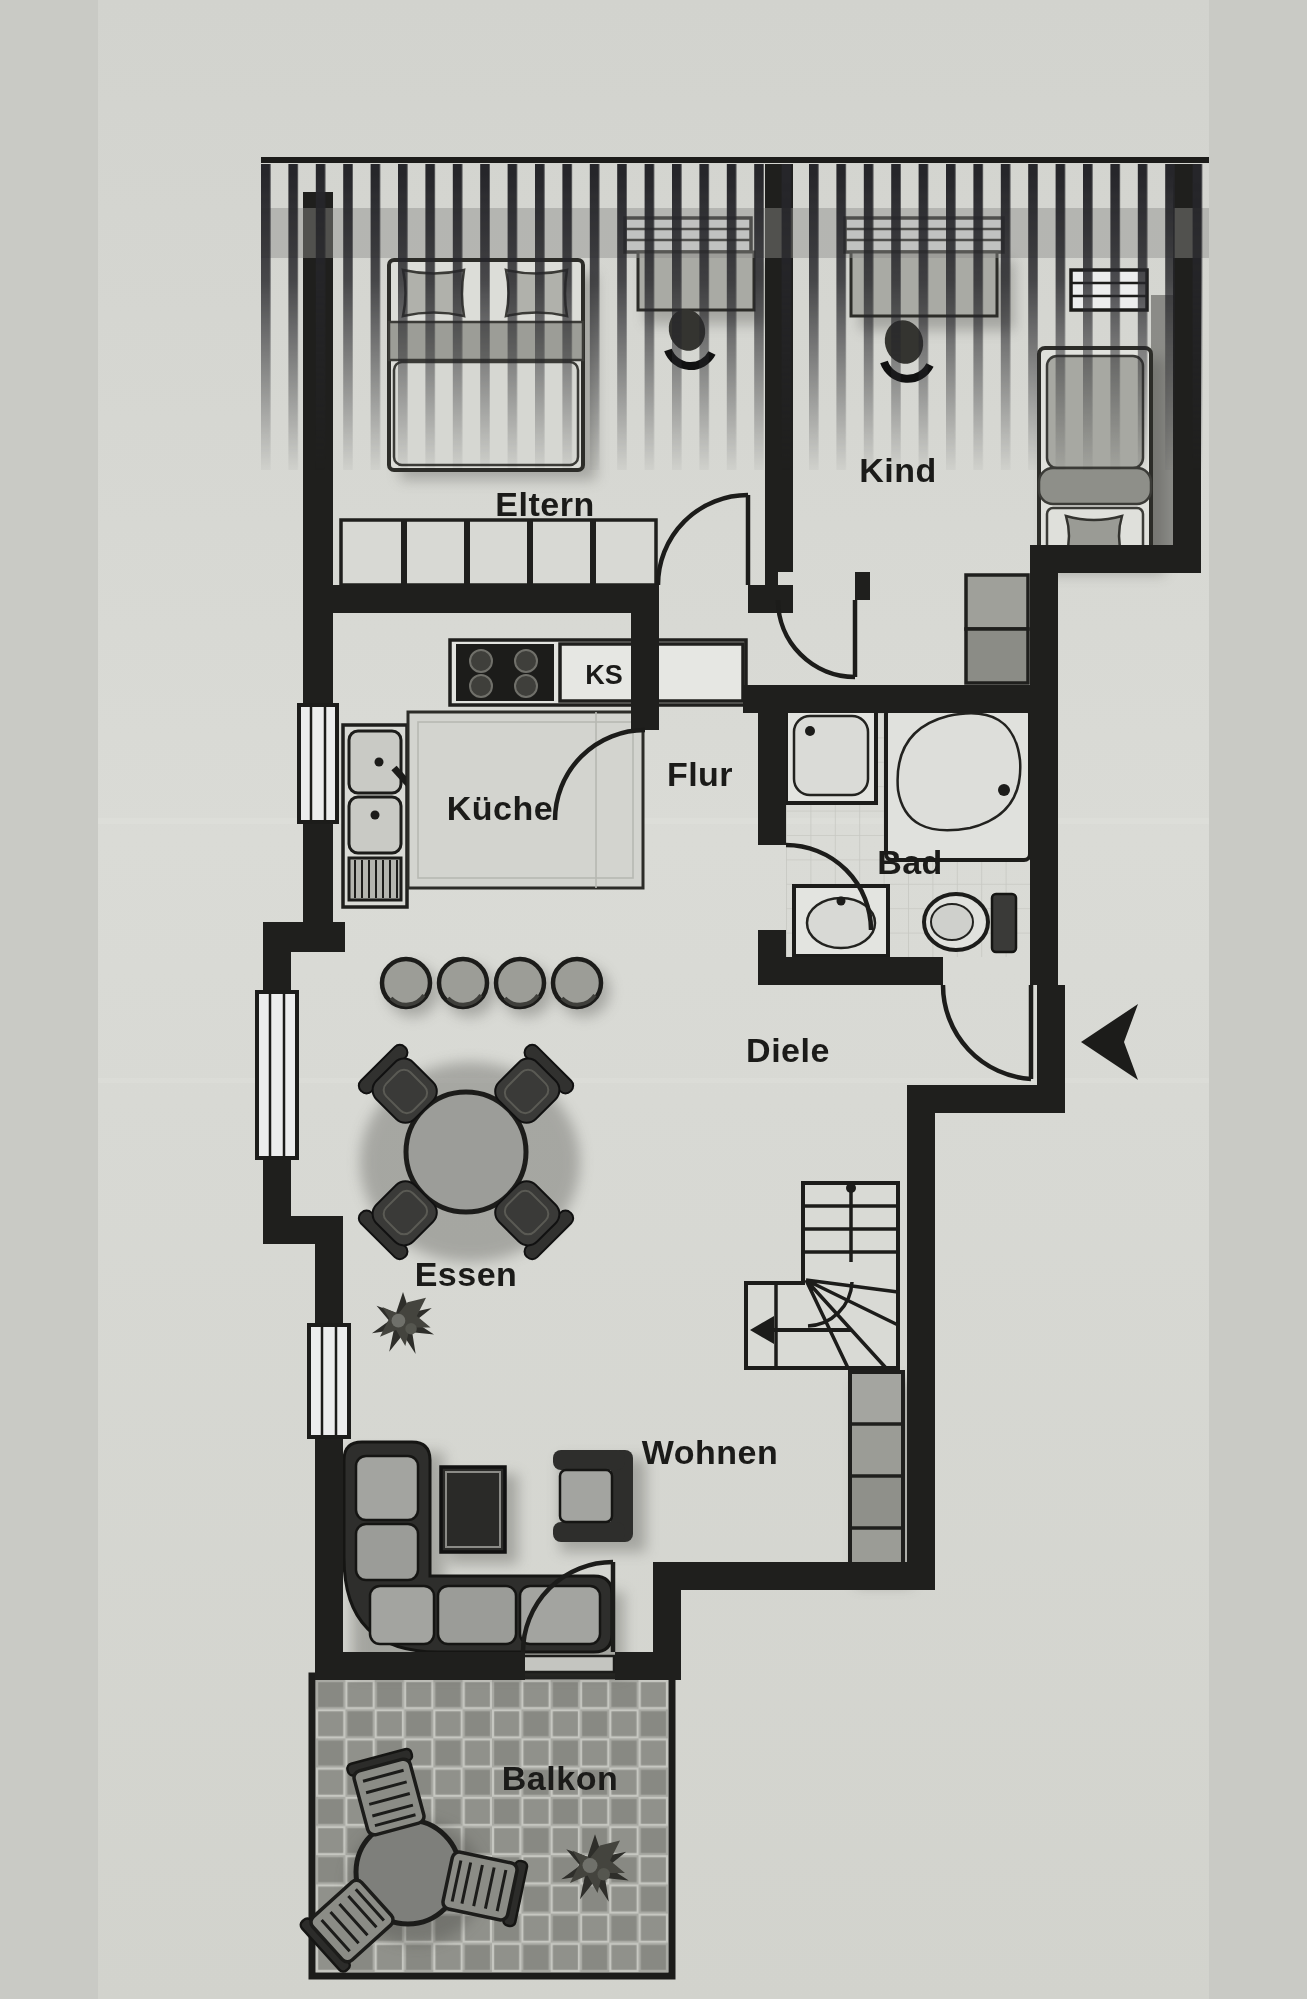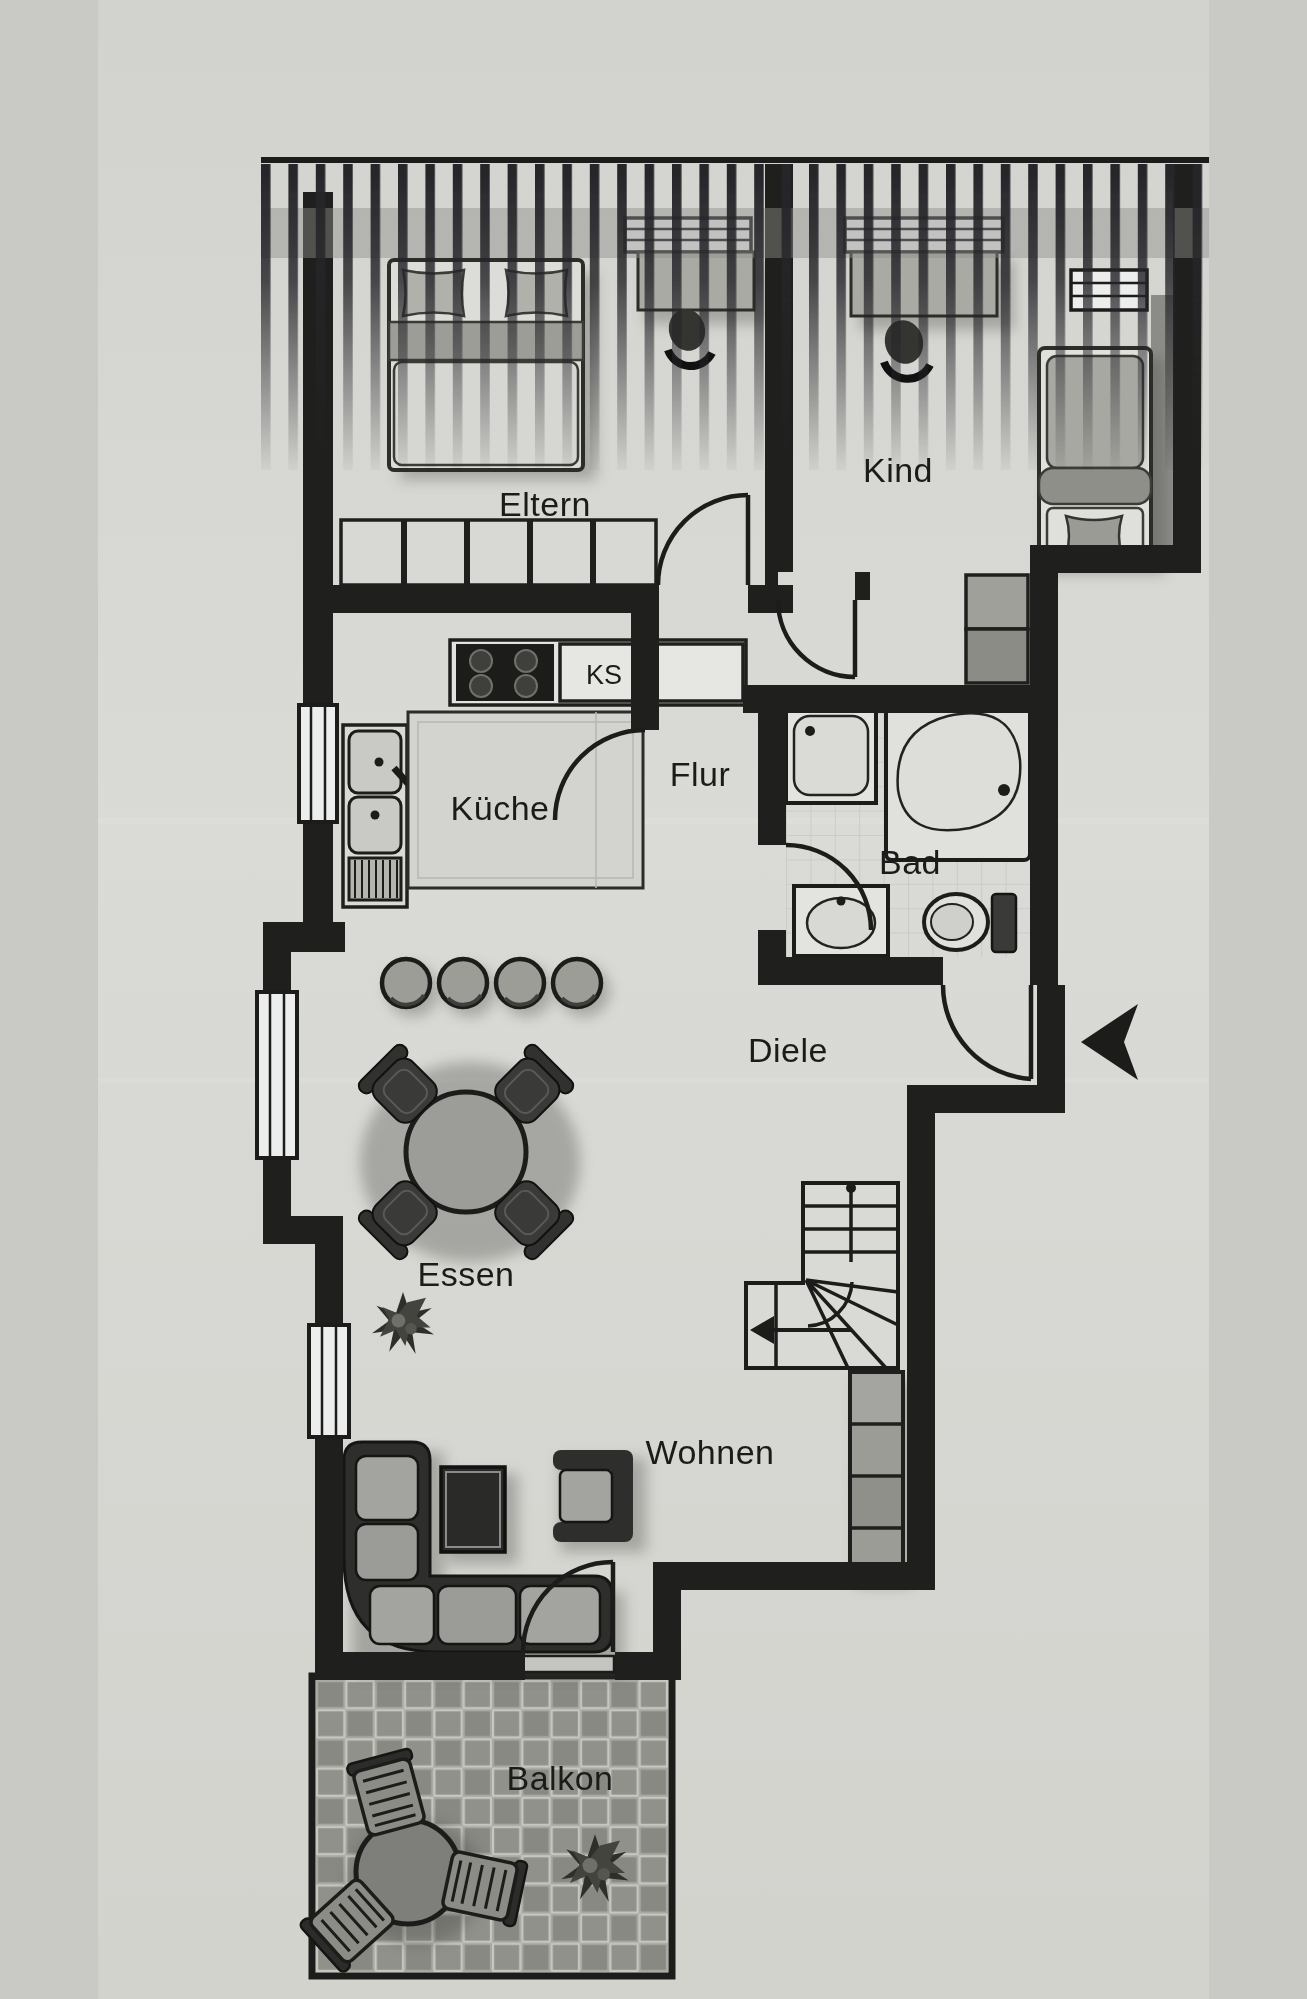--- a/index.html
+++ b/index.html
@@ -1,17 +1,17 @@
 <!DOCTYPE html>
 <html><head>
 <meta charset="utf-8">
 <style>
   html,body{margin:0;padding:0;background:#c9cac5;}
   .sheet{position:relative;width:1111px;height:1999px;margin:0 auto;background:#0369a1;overflow:hidden;
-         font-family:"Liberation Sans",sans-serif;}
+         font-family:"Liberation Sans",sans-serif;font-weight:bold;}
   svg{display:block}
   text{font-family:"Liberation Sans",sans-serif;fill:#1b1b19;}
   .room-label{font-size:34px;letter-spacing:.5px;}
   .small-label{font-size:27px;}
 </style>
 </head>
 <body>
 
 <div class="sheet">
 <svg width="1307" height="1999" viewBox="0 0 1307 1999">

